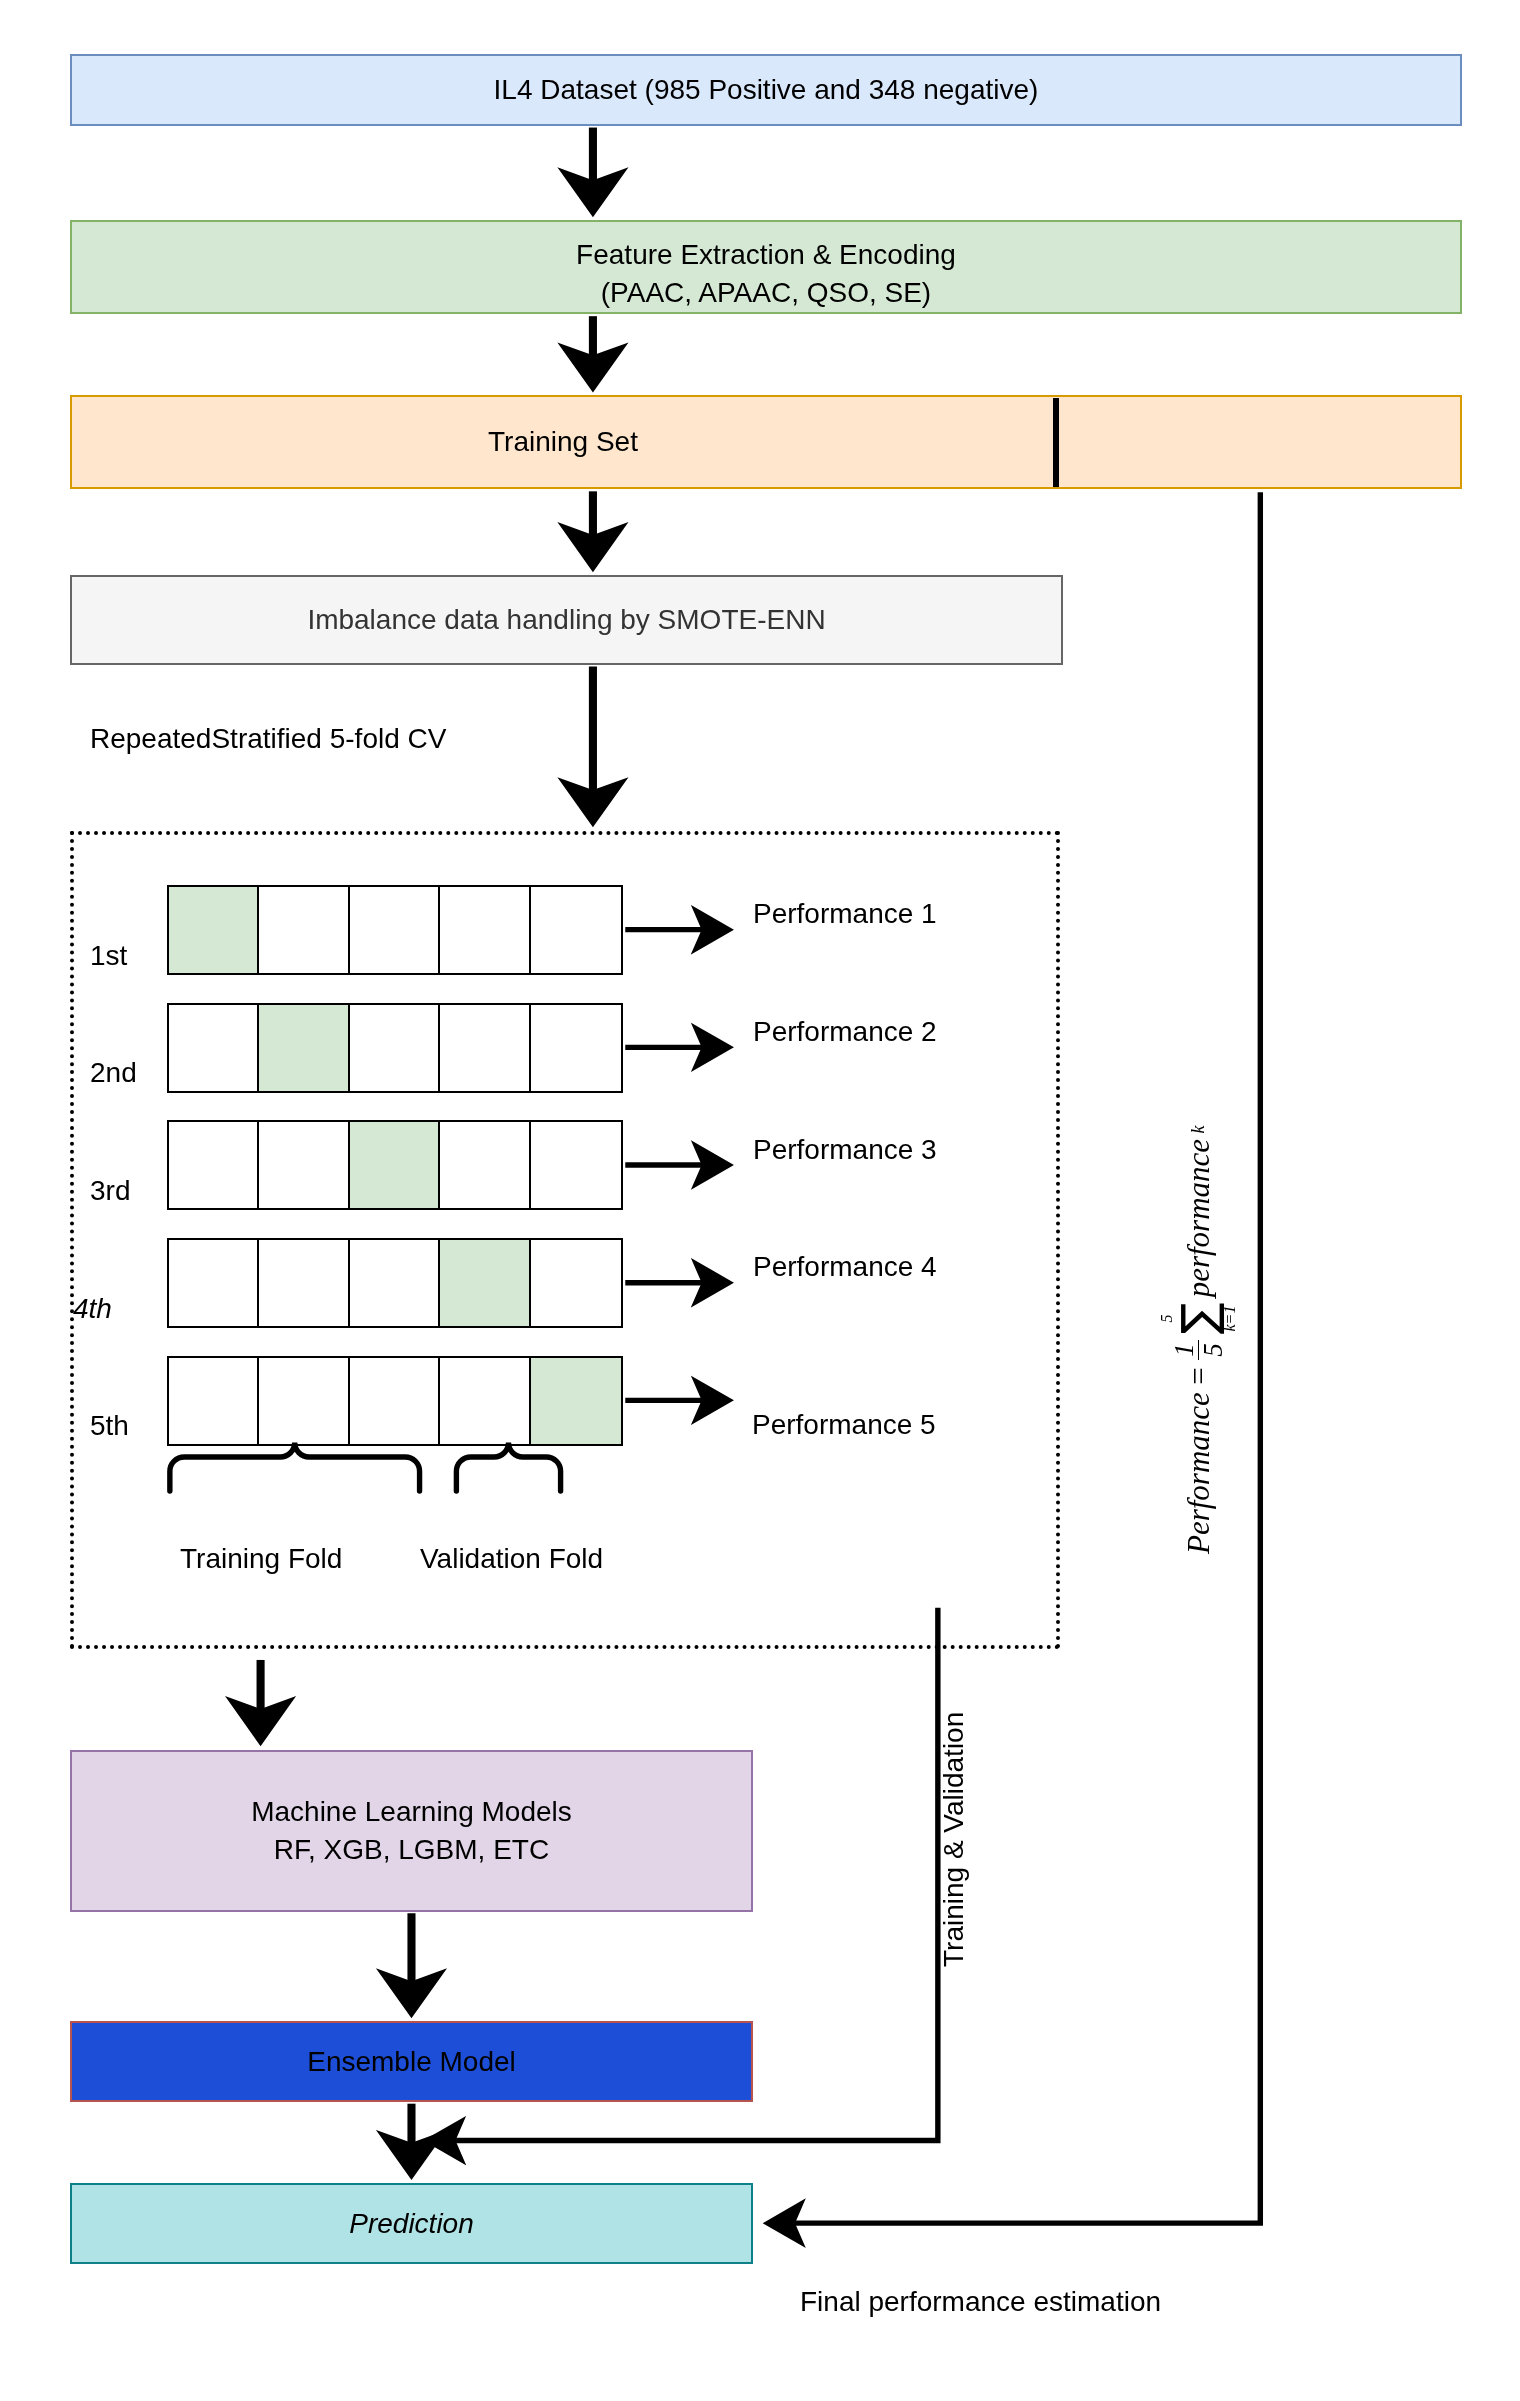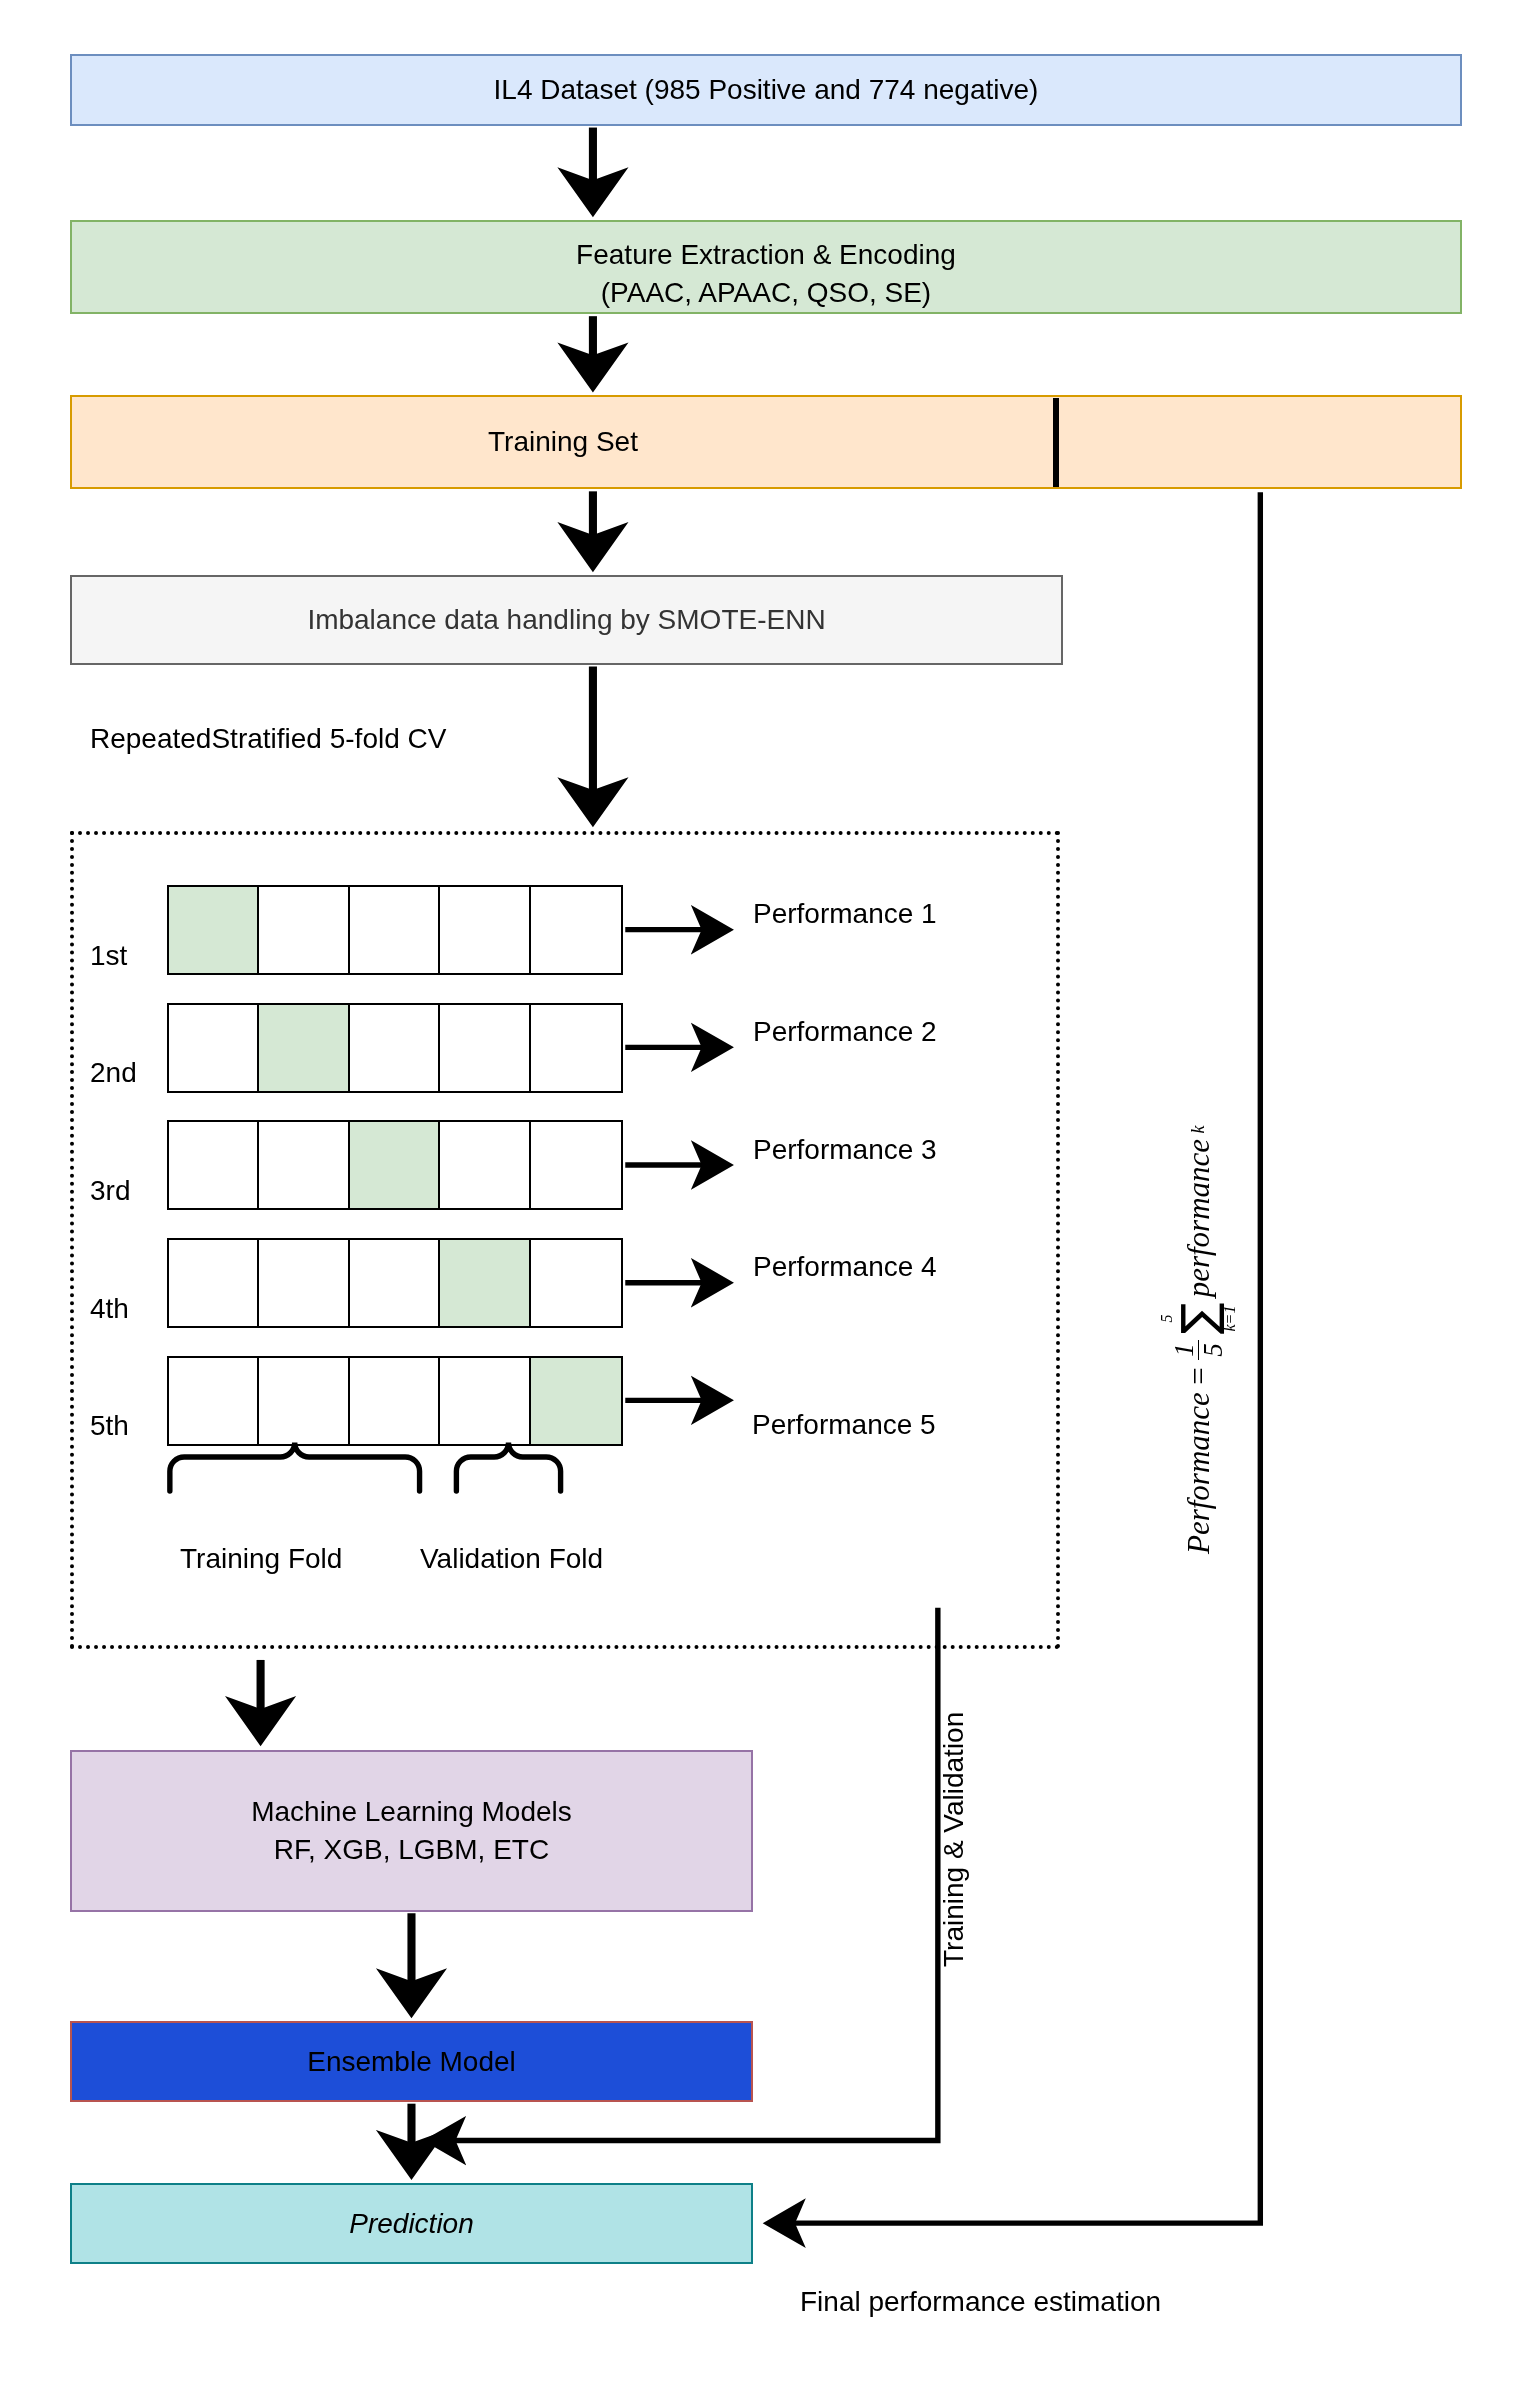--- a/index.html
+++ b/index.html
@@ -153,21 +153,21 @@
     height: 2401px;
     pointer-events: none;
   }
 </style>
 </head>
 <body>
 
 <div id="canvas">
 
   <div class="box box-dataset" style="left:70px; top:54px; width:1392px; height:72px;">
-    <span>IL4 Dataset (985 Positive and 774 negative)</span>
+    <span>IL4 Dataset (985 Positive and 348 negative)</span>
   </div>
 
   <div class="box box-feature" style="left:70px; top:220px; width:1392px; height:94px;align-items:flex-end;">
     <span>Feature Extraction &amp; Encoding
 (PAAC, APAAC, QSO, SE)</span>
   </div>
 
   <div class="box box-split" style="left:70px; top:395px; width:1392px; height:94px;">
   </div>
   <div class="box" style="left:70px; top:395px; width:986px; height:94px; font-size:28px;">
@@ -213,21 +213,21 @@
   <div class="fold-label" style="left:90px; top:1175px;">3rd</div>
   <div class="perf-label" style="left:753px; top:1134px;">Performance 3</div>
 
   <div class="fold-row" style="left:167px; top:1238px; width:456px; height:90px;">
     <div class="fold-cell" style="width:91px;"></div>
     <div class="fold-cell" style="width:91px;"></div>
     <div class="fold-cell" style="width:91px;"></div>
     <div class="fold-cell active" style="width:91px;"></div>
     <div class="fold-cell" style="width:91px;"></div>
   </div>
-  <div class="fold-label" style="left:90px; top:1293px;">4th</div>
+  <div class="fold-label" style="left:73px; top:1293px;font-style:italic;">4th</div>
   <div class="perf-label" style="left:753px; top:1251px;">Performance 4</div>
 
   <div class="fold-row" style="left:167px; top:1356px; width:456px; height:90px;">
     <div class="fold-cell" style="width:91px;"></div>
     <div class="fold-cell" style="width:91px;"></div>
     <div class="fold-cell" style="width:91px;"></div>
     <div class="fold-cell" style="width:91px;"></div>
     <div class="fold-cell active" style="width:91px;"></div>
   </div>
   <div class="fold-label" style="left:90px; top:1410px;">5th</div>

